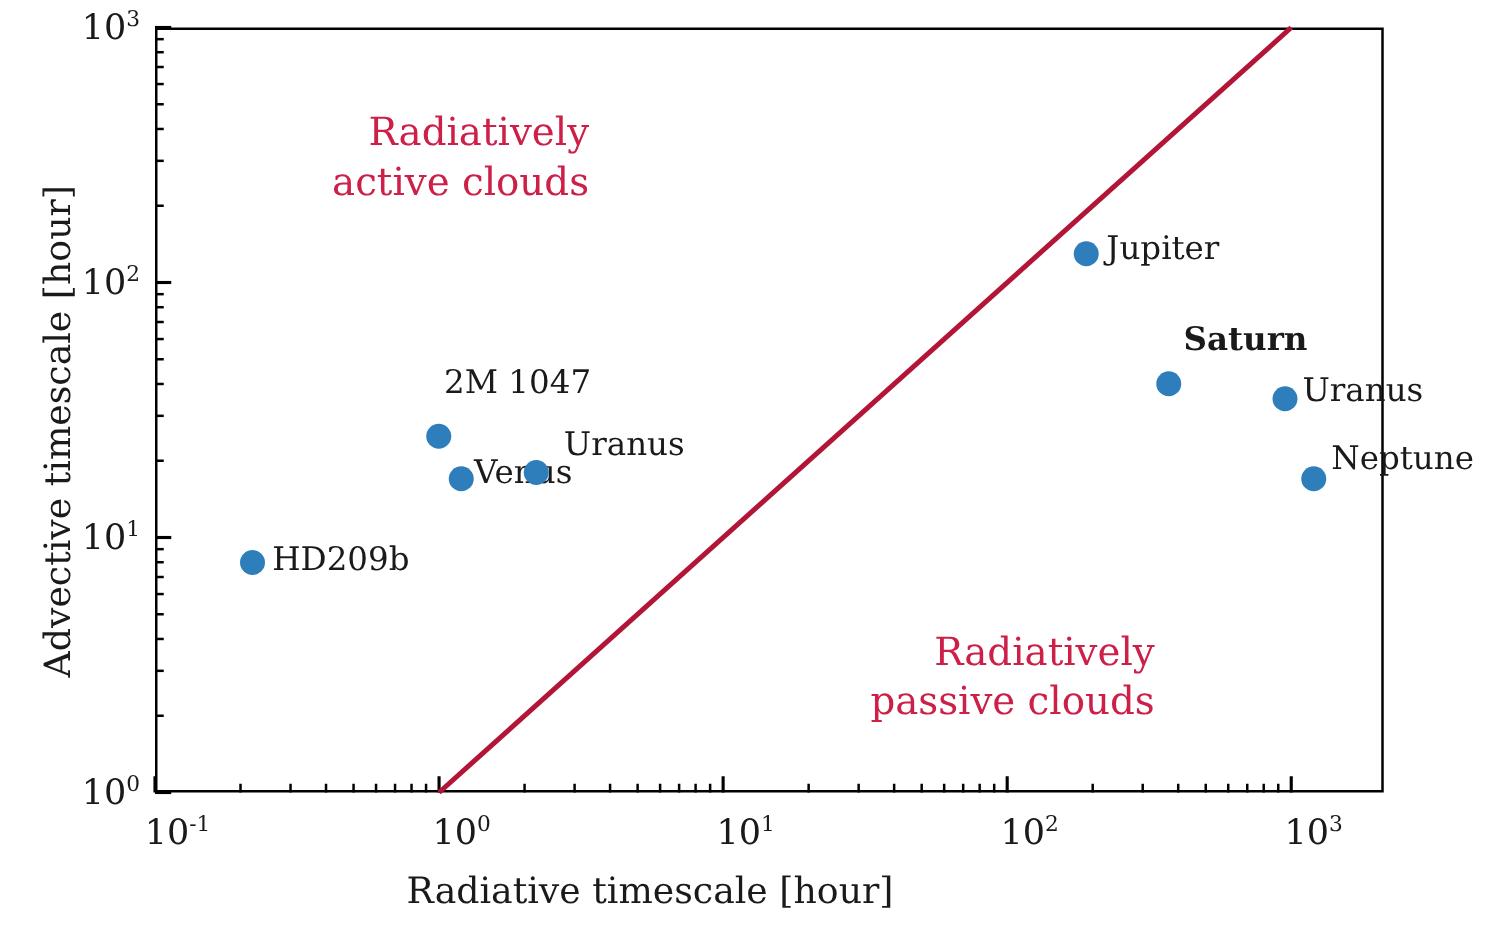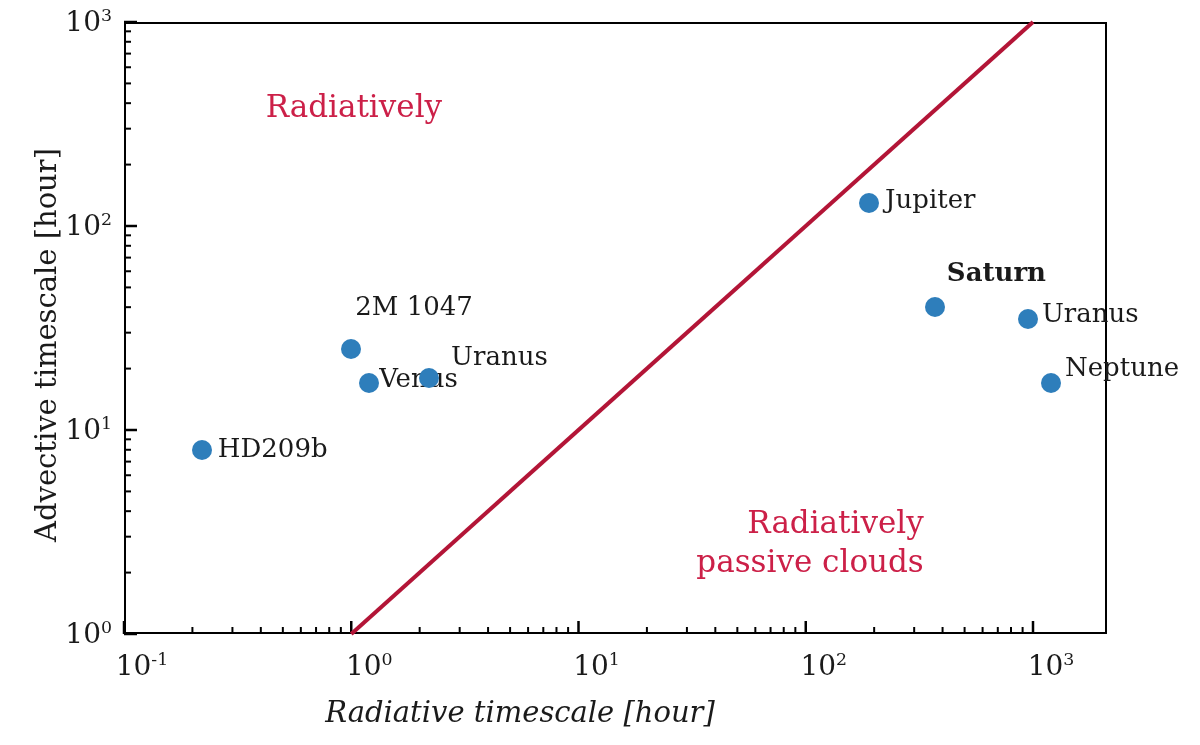--- a/index.html
+++ b/index.html
@@ -64,21 +64,20 @@
   
   #xlabel {
     position: absolute;
     left: 0;
     top: 695px;
     width: 1040px;
     text-align: center;
     font-size: 29px;
     color: #1a1a1a;
     white-space: nowrap;
-    font-style: italic;
   }
   #ylabel {
     position: absolute;
     left: -260px;
     top: 328px;
     width: 612px;
     text-align: center;
     font-size: 29px;
     color: #1a1a1a;
     white-space: nowrap;
@@ -228,20 +227,21 @@
       <div class="point-label" style="left: 946.874px; top: 259px; font-weight: bold;">Saturn</div>
       <div class="data-point" style="left: 1027.94px; top: 319.01px; background: rgb(46, 126, 187);"></div>
       <div class="point-label" style="left: 1041.94px; top: 300.01px;">Uranus</div>
       <div class="data-point" style="left: 1050.99px; top: 382.988px; background: rgb(46, 126, 187);"></div>
       <div class="point-label" style="left: 1064.99px; top: 353.988px;">Neptune</div>
     </div>
 
   <div id="annotations-layer">
       <div class="region-note" style="color: rgb(204, 32, 72); left: 265.633px; top: 87.0268px;">
         <div>Radiatively</div>
+        <div>active clouds</div>
       </div>
       <div class="region-note" style="color: rgb(204, 32, 72); left: 696.332px; top: 502.736px;">
         <div>Radiatively</div>
         <div>passive clouds</div>
       </div>
     </div>
 
 </div>
 
 </body></html>

